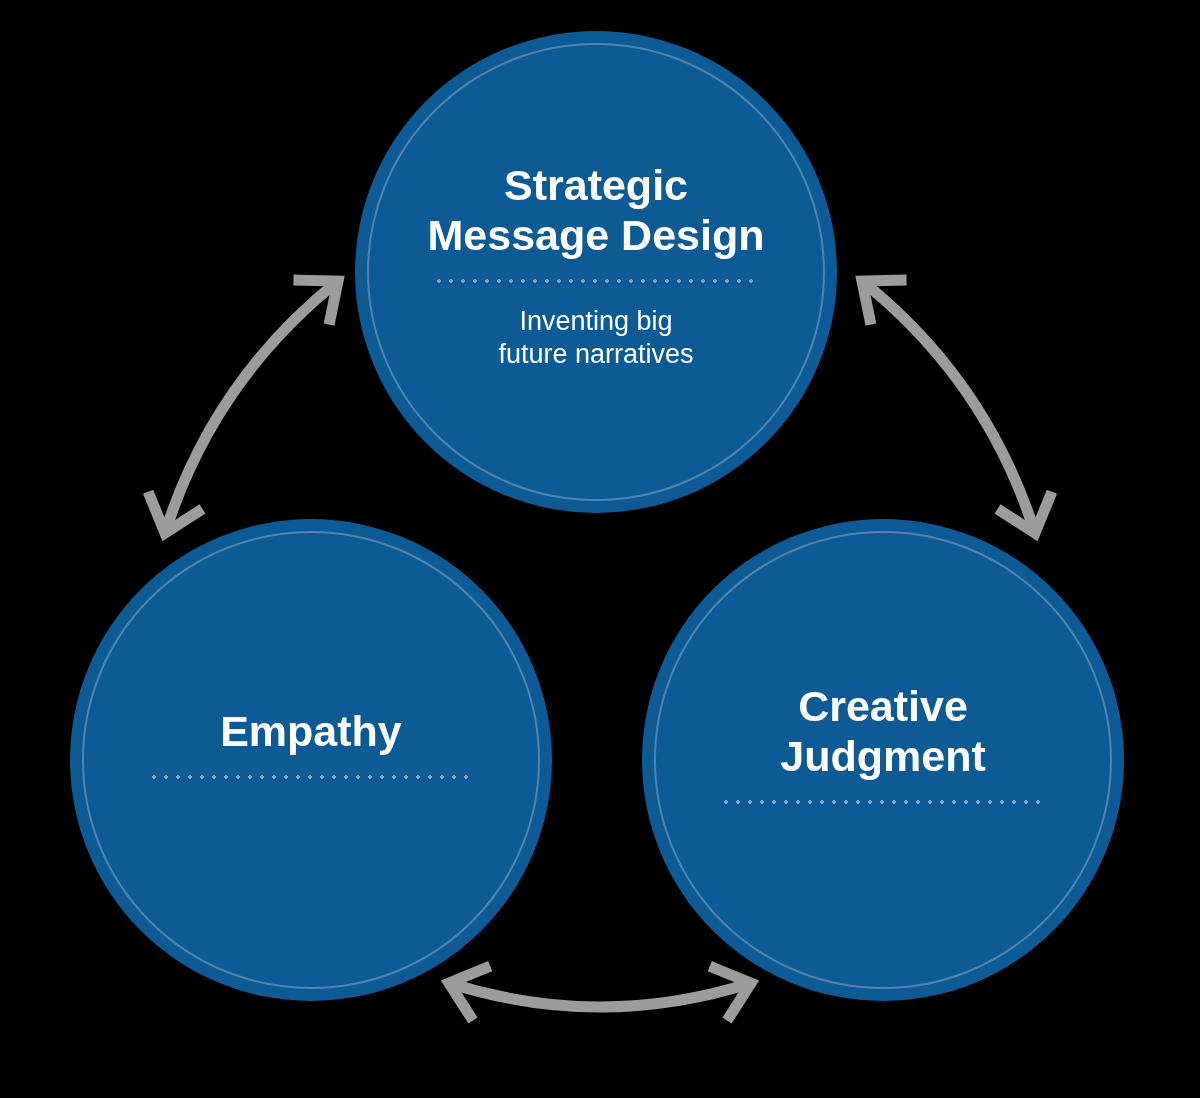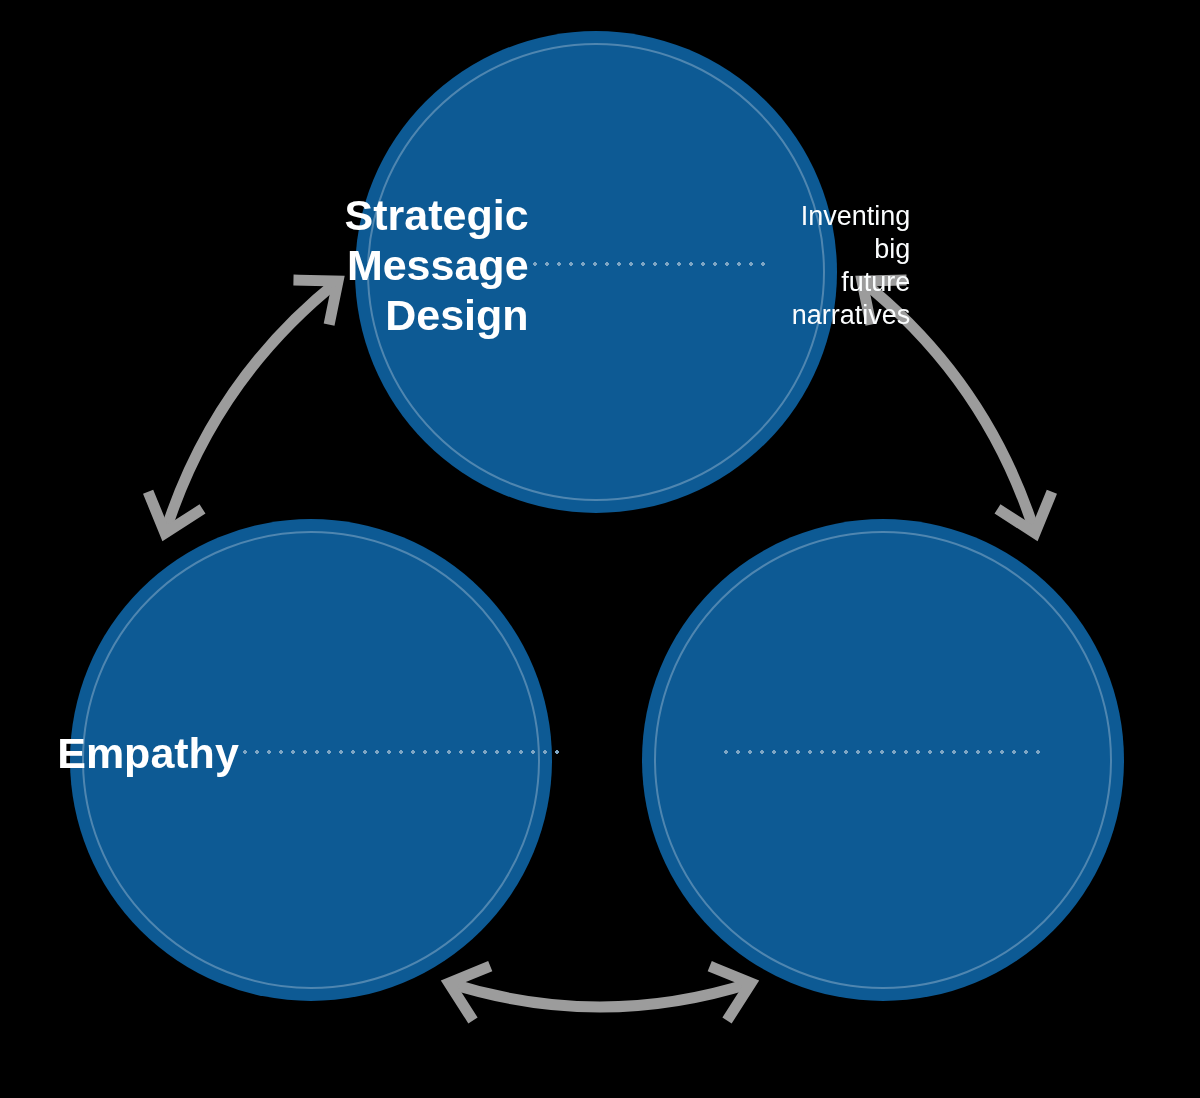--- a/index.html
+++ b/index.html
@@ -30,23 +30,23 @@
     border: 2px solid var(--ring, #4f86b0);
     border-radius: 50%;
     pointer-events: none;
   }
   .c-top   { left: 355px; top: 31px; }
   .c-left  { left: 70px;  top: 519px; }
   .c-right { left: 642px; top: 519px; }
   .content {
     position: relative;
     display: flex;
+    flex-direction: column;
     align-items: center;
     transform: translateY(-6px);
-    text-align: right;
   }
   .title {
     color: var(--title_text, #fff);
     font-size: 43px;
     font-weight: 700;
     line-height: 1.16;
     white-space: pre-line;
   }
   .divider {
     width: 326px;
@@ -108,15 +108,17 @@
 
 <div class="circle c-left">
   <div class="content">
     <div class="title">Empathy</div>
     <div class="divider"></div>
   </div>
 </div>
 
 <div class="circle c-right">
   <div class="content">
+    <div class="title">Creative
+Judgment</div>
     <div class="divider"></div>
   </div>
 </div>
 
 </body></html>

